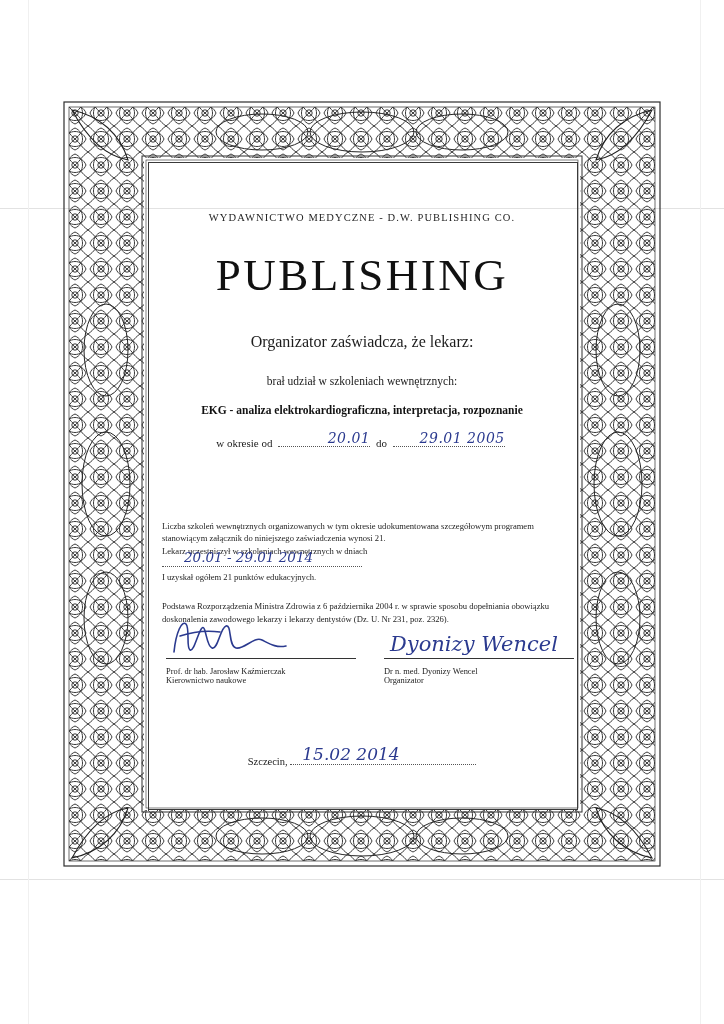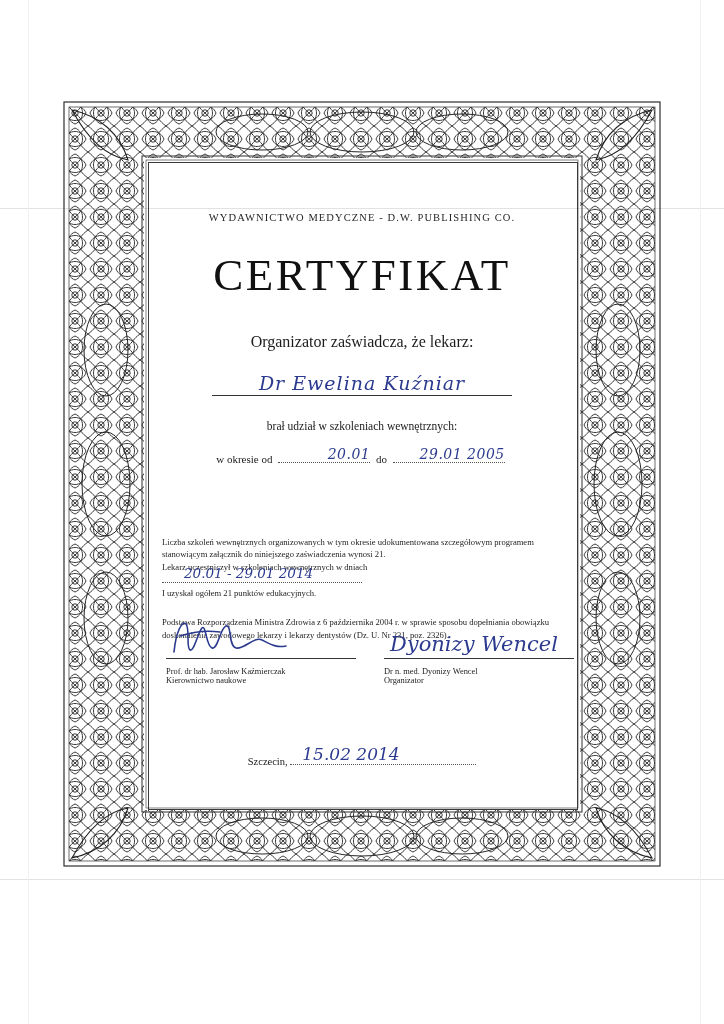--- a/index.html
+++ b/index.html
@@ -334,30 +334,28 @@
       </g>
     </svg>
   </div>
 
   <div class="inner-rule"></div>
 
   <div class="content">
 
     <div class="publisher">WYDAWNICTWO MEDYCZNE - D.W. PUBLISHING CO.</div>
 
-    <div class="cert-title">CERTYFIKAT</div>
+    <div class="cert-title">PUBLISHING</div>
 
     <div class="attest">Organizator zaświadcza, że lekarz:</div>
 
-    <div class="name-line">
-      <span class="handwriting">Dr Ewelina Kuźniar</span>
-    </div>
 
     <div class="participated">brał udział w szkoleniach wewnętrznych:</div>
 
+    <div class="course-title">EKG - analiza elektrokardiograficzna, interpretacja, rozpoznanie</div>
 
     <div class="period">
       <span class="seg">w okresie od</span>
       <span class="dots-a">
         <span class="hw-small">20.01</span>
       </span>
       <span class="seg">do</span>
       <span class="dots-b">
         <span class="hw-small">29.01 2005</span>
       </span>

